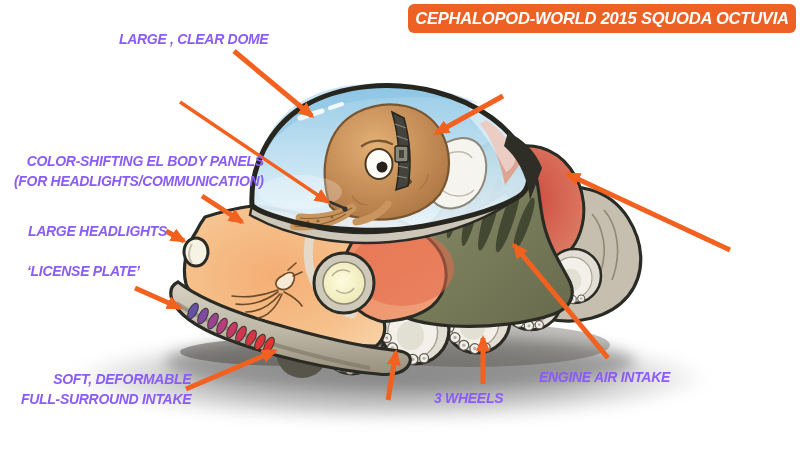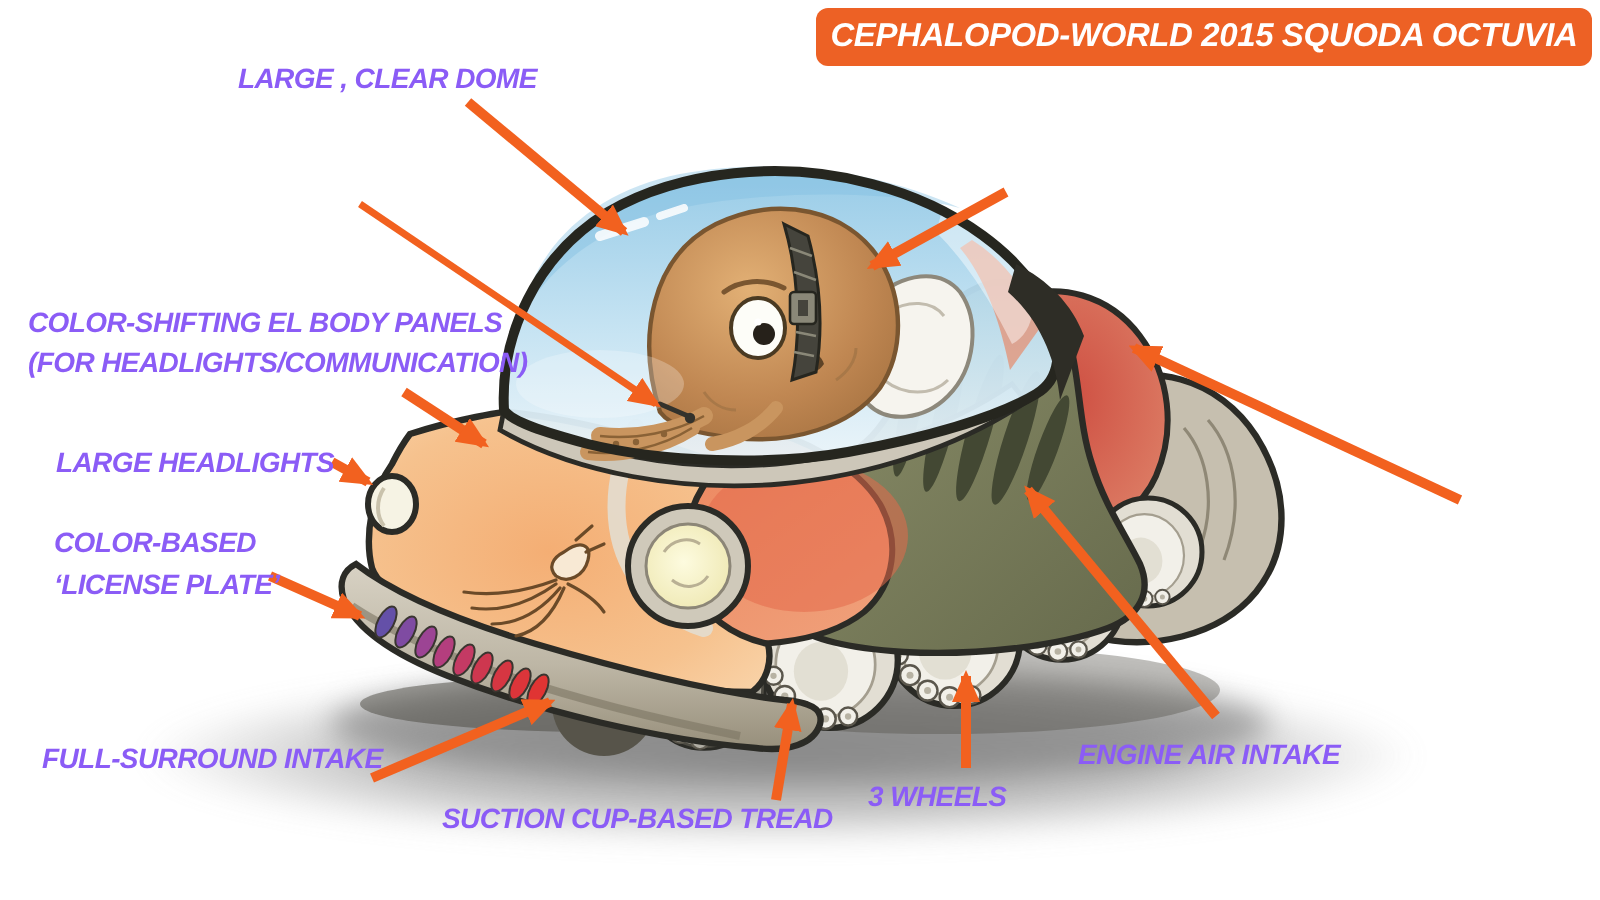--- a/index.html
+++ b/index.html
@@ -1,18 +1,18 @@
 <!DOCTYPE html>
 <html><head>
 <meta charset="utf-8">
 <style>
   html,body { margin:0; padding:0; background:#ffffff; }
   .scene {
     position:relative; width:800px; height:450px; background:#ffffff;
-    overflow:hidden; font-family:"Liberation Sans", sans-serif;
+    overflow:hidden; font-family:"Liberation Sans", sans-serif;text-align:right;
   }
   .scene svg.layer { position:absolute; left:0; top:0; }
   .label {
     position:absolute; color:#8b5cf6; font-weight:bold; font-style:italic;
     font-size:14px; letter-spacing:-0.3px; line-height:20px; white-space:nowrap;
   }
   .banner {
     position:absolute; left:408px; top:4px; width:388px; height:29px;
     background:#ED6125; border-radius:6px; display:flex; align-items:center;
     justify-content:center; color:#FFFFFF; font-weight:bold; font-style:italic;
@@ -269,28 +269,27 @@
 
 
   <div class="label" style="left:14px; top:151px">
     <div>COLOR-SHIFTING EL BODY PANELS</div>
     <div>(FOR HEADLIGHTS/COMMUNICATION)</div>
   </div>
 
   <div class="label" style="left:28px; top:221px">LARGE HEADLIGHTS</div>
 
   <div class="label" style="left:27px; top:261px; line-height:21px">
-    <div>COLOR-BASED</div>
     <div>‘LICENSE PLATE’</div>
   </div>
 
 
   <div class="label" style="left:21px; top:369px">
+    <div>SOFT, DEFORMABLE</div>
     <div>FULL-SURROUND INTAKE</div>
   </div>
 
-  <div class="label" style="left:221px; top:399px">SUCTION CUP-BASED TREAD</div>
 
   <div class="label" style="left:434px; top:388px">3 WHEELS</div>
 
   <div class="label" style="left:539px; top:367px">ENGINE AIR INTAKE</div>
 
 </div>
 
 </body></html>

